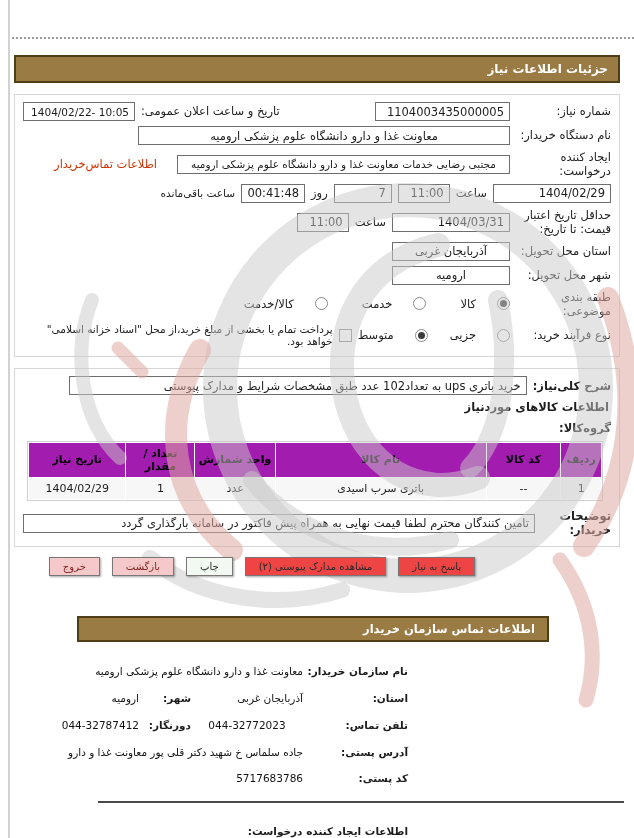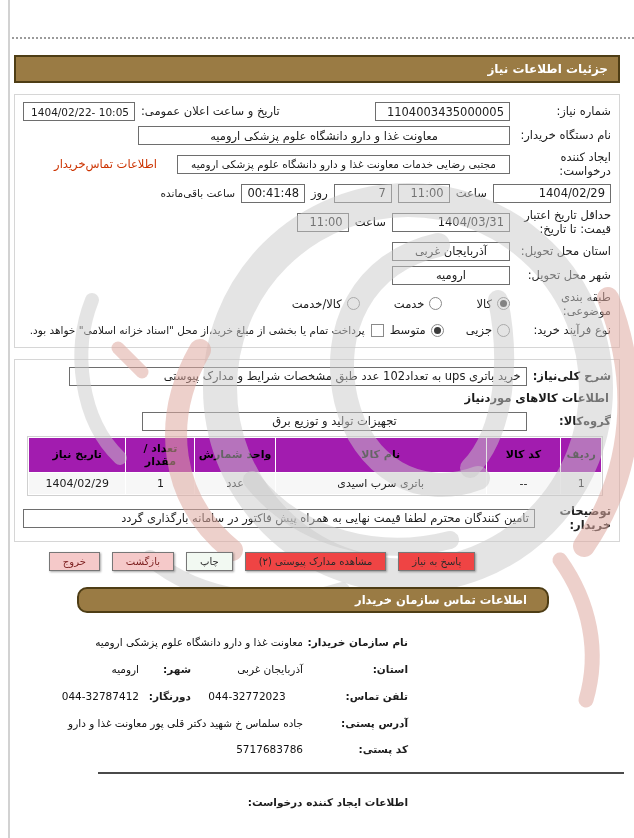--- a/index.html
+++ b/index.html
@@ -13,21 +13,21 @@
   .dotted-line{position:absolute;top:37px;left:12px;right:0;border-top:2px dotted #9b9b9b;}
 
   .watermark{position:absolute;inset:0;z-index:5;pointer-events:none;}
 
   .bar{
     position:relative;z-index:10;
     background:#9a7b44;border:2px solid #4e3d15;color:#ffffff;
     font-weight:bold;font-size:12px;padding:5px 10px;
   }
   .bar-main{margin:55px 14px 0 14px;}
-  .bar-contact{margin:16px 85px 0 77px;padding:4px 20px;font-size:11.5px;border-radius:10px;}
+  .bar-contact{margin:40px 85px 0 77px;padding:4px 12px;font-size:11.5px;}
 
   .panel{border:1px solid #d6d6d6;margin:11px 14px 0 14px;padding:7px 8px 4px 8px;background:transparent;}
 
   .frow{display:flex;align-items:center;gap:6px;margin-bottom:5px;}
   .flabel{width:95px;flex:0 0 auto;color:#222;line-height:1.25;}
   .flabel.wauto{width:auto;}
   .bold{font-weight:bold;}
   .fbox{
     display:inline-flex;align-items:center;box-sizing:border-box;flex:0 0 auto;
     height:19px;border:1px solid #6e6e6e;background:#ffffff;padding:8px 5px;
@@ -42,21 +42,21 @@
   .push{margin-right:auto;}
   .link{color:#cc3300;cursor:pointer;margin-right:14px;white-space:nowrap;}
   .small{font-size:10.5px;}
 
   .radio{width:11px;height:11px;border:1px solid #8a8a8a;border-radius:50%;
     background:#fff;display:inline-block;position:relative;flex:0 0 auto;}
   .radio.checked::after{content:"";position:absolute;inset:2px;border-radius:50%;background:#3c3c3c;}
   .checkbox{width:11px;height:11px;border:1px solid #8a8a8a;background:#fff;display:inline-block;flex:0 0 auto;}
   .opts{display:flex;align-items:center;gap:34px;}
   .opts.tight{gap:22px;}
-  .opt{display:flex;align-items:center;gap:5px;}
+  .opt{display:flex;align-items:center;gap:21px;}
 
   .goods-heading{font-weight:bold;margin:3px 2px 7px 0;}
 
   table.goods-table{
     width:calc(100% - 12px);margin:2px 8px 8px 4px;
     border-collapse:separate;border-spacing:1px;background:#ffffff;
     border:1px solid #d0d0d0;font-size:11px;
   }
   table.goods-table th{background:#a21caf;color:#000;font-weight:bold;padding:4px 2px;text-align:center;}
   table.goods-table td{background:#f7f7f7;padding:4px 2px;text-align:center;}
@@ -199,21 +199,20 @@
 
   <div class="frow">
     <span class="flabel wauto bold">شرح کلی‌نیاز:</span>
     <span class="fbox w458">خرید باتری ups به تعداد102 عدد طبق  مشخصات شرایط و مدارک  پیوستی</span>
   </div>
 
   <div class="goods-heading">اطلاعات کالاهای موردنیاز</div>
 
   <div class="frow">
     <span class="flabel bold" style="width:78px">گروه‌کالا:</span>
-    <span class="fbox w385 center">تجهیزات تولید و توزیع برق</span>
   </div>
 
   <table class="goods-table">
     <colgroup>
       <col style="width:7%">
         <col style="width:13%">
         <col style="width:37%">
       <col style="width:14%">
         <col style="width:12%">
         <col style="width:17%">

